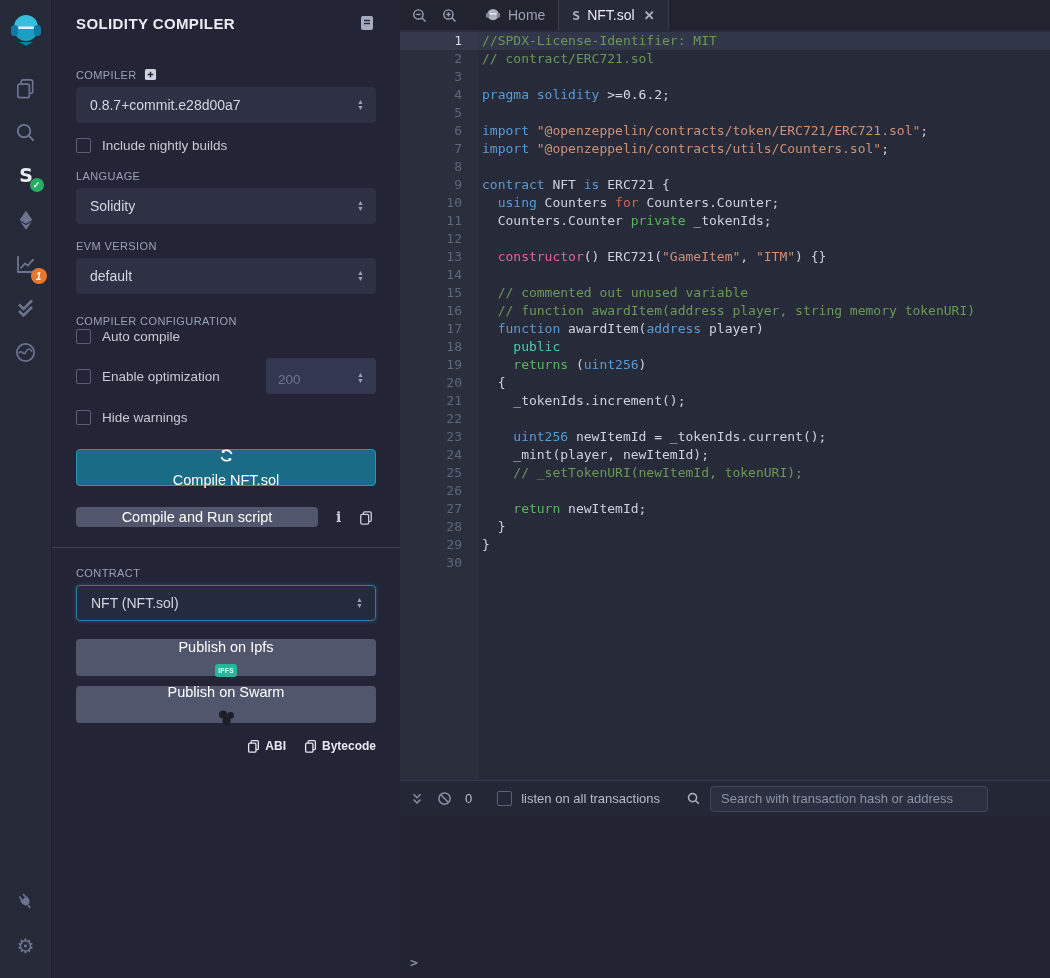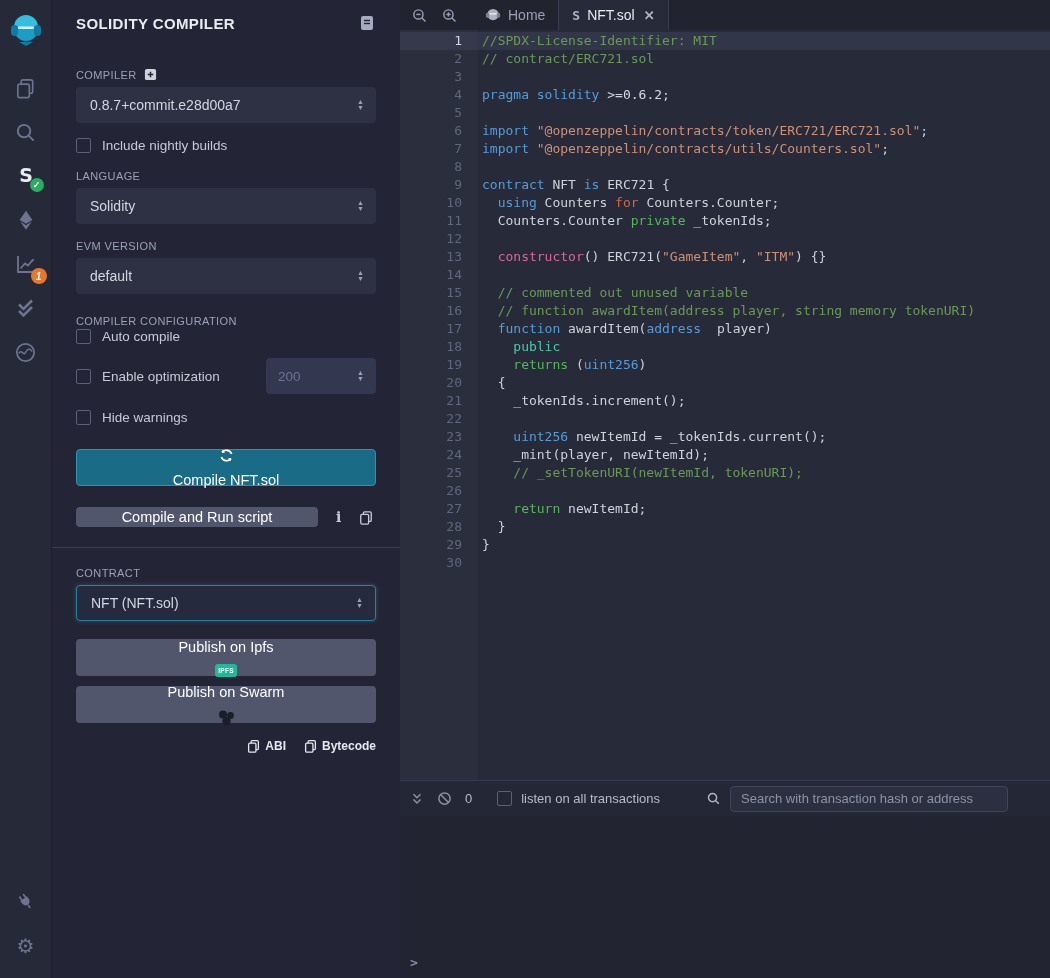--- a/index.html
+++ b/index.html
@@ -30,21 +30,21 @@
         align-items:center; justify-content:space-between; padding:0 12px 0 14px; font-size:14px;
         color:#d3d6e0; cursor:pointer; }
   .dd.teal { background:#262a3e; border:1px solid #2b7f98; box-shadow:0 0 4px rgba(60,170,200,.35); }
   .caret { display:flex; flex-direction:column; align-items:center; }
   .caret i { font-style:normal; font-size:7px; line-height:6px; color:#9aa0b5; }
   .cbrow { display:flex; align-items:center; gap:11px; font-size:13.5px; color:#c6cad6; }
   .cbx { width:15px; height:15px; border:1px solid #5a6078; border-radius:2px; background:transparent;
          flex:none; cursor:pointer; }
   .optrow { display:flex; align-items:center; justify-content:space-between; }
   .optinput { width:110px; height:36px; background:#333750; border:none; border-radius:4px;
-              color:#6e7490; font-size:13.5px; padding:8px 12px; display:flex; align-items:center;
+              color:#6e7490; font-size:13.5px; padding:14px 12px; display:flex; 
               justify-content:space-between; }
   .btn { border:none; border-radius:4px; color:#fff; font-size:14.5px; font-family:inherit;
          display:flex; align-items:center; justify-content:center; gap:9px; cursor:pointer;flex-direction:column; }
   .btn.teal { width:300px; height:37px; background:#1a6c86; border:1px solid #2d93b4; }
   .btn.gray { background:#51566d; }
   .runrow { display:flex; align-items:center; gap:18px; }
   .divider { border-top:1px solid #3a3e50; margin-top:20px; }
   .panel-lower { flex:1; }
   .ipfs-badge { background:#23b89a; color:#eafff9; font-size:6.5px; font-weight:bold; border-radius:3px;
                 padding:3px 3px; letter-spacing:.3px; }
@@ -70,21 +70,21 @@
   .code-row .cd { flex:1; white-space:pre; padding-left:4px; color:#ced2dd; }
   .code-row.active .cd { background:#323649; }
   .code-row.active .ln { background:#36394c; color:#d5d8e2; }
 
   
   .terminal { height:198px; flex:none; display:flex; flex-direction:column; }
   .termbar { height:36px; flex:none; background:#242736; border-top:1px solid #353950;
              display:flex; align-items:center; padding:0 10px; gap:13px; color:#8a90a5; }
   .termcount { font-size:13px; color:#b7bcc9; }
   .termlisten { display:flex; align-items:center; gap:9px; font-size:13px; color:#b7bcc9; }
-  .termsearch { margin-left:auto; margin-right:32px; display:flex; align-items:center; gap:9px; }
+  .termsearch { margin-left:auto; margin-right:52px; display:flex; align-items:center; gap:9px; }
   .termsearch input { width:278px; height:26px; background:#2b2f3f; border:1px solid #40455b;
                       border-radius:4px; color:#cdd1de; font-size:13px; padding:0 10px;
                       font-family:inherit; }
   .termsearch input::placeholder { color:#8d93a8; }
   .termbody { flex:1; background:#222432; position:relative; }
   .prompt { position:absolute; left:10px; bottom:8px; color:#8a90a5; font-weight:bold;
             font-family:"DejaVu Sans Mono", monospace; font-size:13px; }
 
   svg { display:block; }
 </style>
@@ -414,21 +414,21 @@
           <div class="code-row">
             <span class="ln">15</span>
             <span class="cd"><span style="color: rgb(206, 210, 221);">  </span><span style="color: rgb(106, 153, 85);">// commented out unused variable</span></span>
           </div>
           <div class="code-row">
             <span class="ln">16</span>
             <span class="cd"><span style="color: rgb(206, 210, 221);">  </span><span style="color: rgb(106, 153, 85);">// function awardItem(address player, string memory tokenURI)</span></span>
           </div>
           <div class="code-row">
             <span class="ln">17</span>
-            <span class="cd"><span style="color: rgb(206, 210, 221);">  </span><span style="color: rgb(86, 156, 214);">function</span><span style="color: rgb(206, 210, 221);"> awardItem(</span><span style="color: rgb(86, 156, 214);">address</span><span style="color: rgb(206, 210, 221); margin-left: 8px;"> player)</span></span>
+            <span class="cd"><span style="color: rgb(206, 210, 221);">  </span><span style="color: rgb(86, 156, 214);">function</span><span style="color: rgb(206, 210, 221);"> awardItem(</span><span style="color: rgb(86, 156, 214);">address</span><span style="color: rgb(206, 210, 221);"> player)</span></span>
           </div>
           <div class="code-row">
             <span class="ln">18</span>
             <span class="cd"><span style="color: rgb(206, 210, 221);">    </span><span style="color: rgb(78, 201, 176);">public</span></span>
           </div>
           <div class="code-row">
             <span class="ln">19</span>
             <span class="cd"><span style="color: rgb(206, 210, 221);">    </span><span style="color: rgb(88, 182, 92);">returns</span><span style="color: rgb(206, 210, 221);"> (</span><span style="color: rgb(86, 156, 214);">uint256</span><span style="color: rgb(206, 210, 221);">)</span></span>
           </div>
           <div class="code-row">

